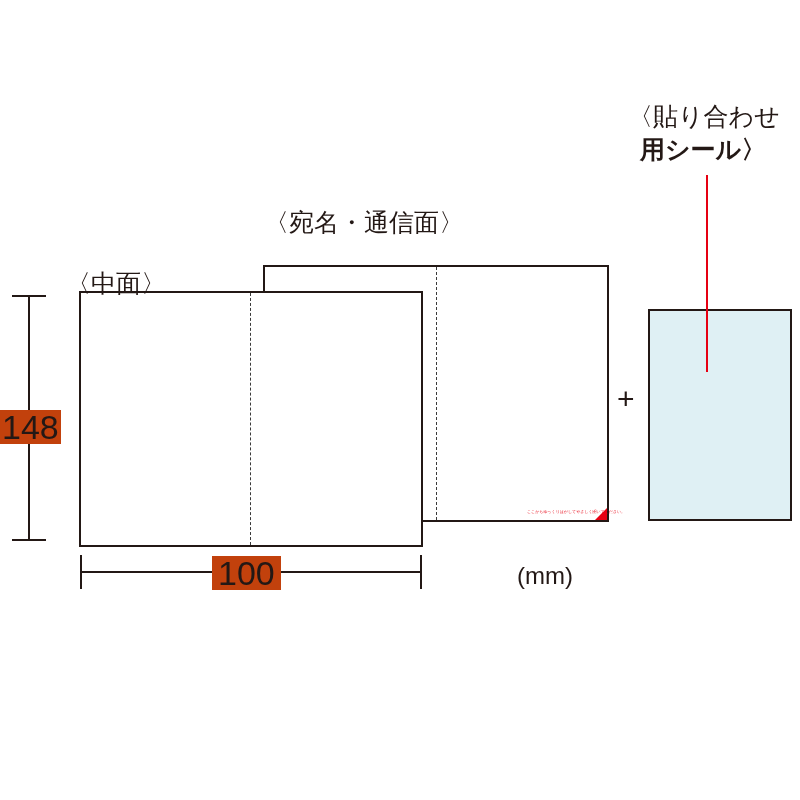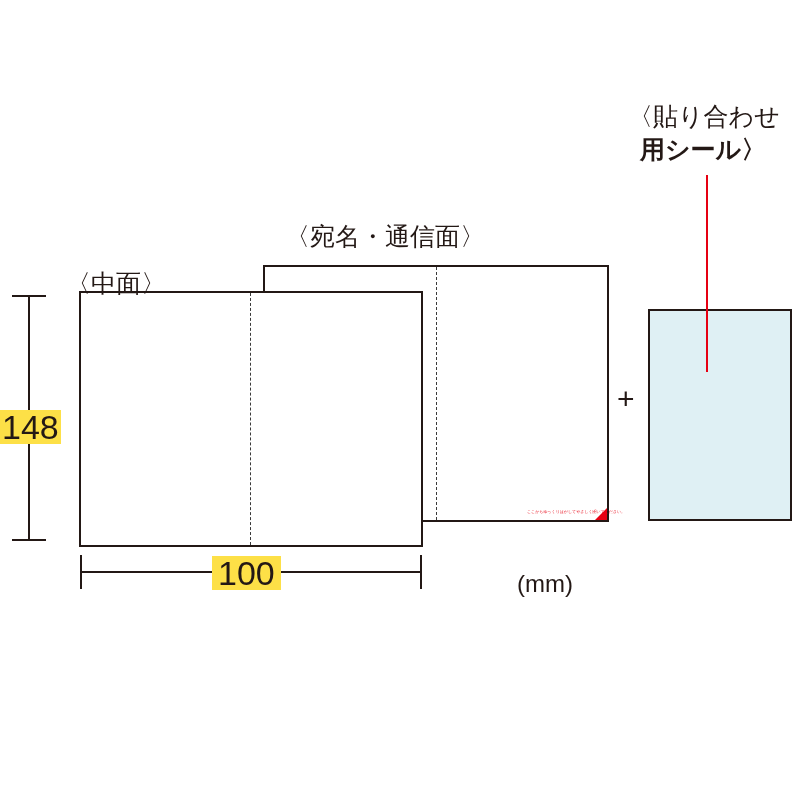--- a/index.html
+++ b/index.html
@@ -3,43 +3,43 @@
 <meta charset="utf-8">
 <style>
   html, body { margin:0; padding:0; background:#ffffff; }
   body { width:800px; height:800px; position:relative; overflow:hidden;
          font-family:"DejaVu Sans", sans-serif; color:#231815; }
   .abs { position:absolute; }
   .label { font-size:25px; line-height:1; white-space:nowrap; color:#231815; letter-spacing:0px; }
   .sheet { position:absolute; background:#ffffff; border:2px solid #231815; box-sizing:border-box; }
   .fold { position:absolute; top:0; bottom:0; width:0; border-left:1.5px dashed #3a3a3a; }
   .dimline { position:absolute; background:#231815; }
-  .dimtext { position:absolute; font-family:"Liberation Sans", sans-serif; font-size:34px; line-height:1; color:#231815; background:#fde047; }
+  .dimtext { position:absolute; font-family:"Liberation Sans", sans-serif; font-size:34px; line-height:1; color:#231815; background:#c2410c; }
   .seal { position:absolute; background:#dff0f4; border:2px solid #231815; box-sizing:border-box; }
   .leader { position:absolute; width:2px; background:#e60012; }
   .tiny-note { position:absolute; font-size:4px; line-height:1; color:#e60012; white-space:nowrap; }
   .corner { position:absolute; width:0; height:0; border-left:12px solid transparent; border-bottom:12px solid #e60012; }
   .plus { position:absolute; font-family:"Liberation Sans", sans-serif; font-size:30px; line-height:1; color:#231815; }
-  .unit { position:absolute; font-family:"Liberation Sans", sans-serif; font-size:24px; line-height:1; color:#231815;margin-top:8px; }
+  .unit { position:absolute; font-family:"Liberation Sans", sans-serif; font-size:24px; line-height:1; color:#231815; }
 </style>
 </head>
 <body>
 
 <div class="sheet" style="left:263px; top:265px; width:346px; height:257px;">
   <div class="fold" style="left:171px;"></div>
   <div class="tiny-note" style="left:262px; top:243px;">ここからゆっくりはがしてやさしく開いてください。</div>
   <div class="corner" style="right:0px; bottom:0px;"></div>
 </div>
 
 <div class="sheet" style="left:79px; top:291px; width:344px; height:256px;">
   <div class="fold" style="left:169px;"></div>
 </div>
 
 <div class="abs label" style="left:66px; top:271px;">〈中面〉</div>
-<div class="abs label" style="left:264px; top:224px;margin-left:21px;">〈宛名・通信面〉</div>
+<div class="abs label" style="left:264px; top:210px;">〈宛名・通信面〉</div>
 <div class="abs label" style="left:628px; top:104px;text-align:center;">〈貼り合わせ</div>
 <div class="abs label" style="left:640px; top:137px;font-weight:bold;">用シール〉</div>
 
 <div class="dimline" style="left:12px; top:295px; width:34px; height:2px;"></div>
 <div class="dimline" style="left:12px; top:539px; width:34px; height:2px;"></div>
 <div class="dimline" style="left:28px; top:296px; width:2px; height:244px;"></div>
 <div class="dimtext" style="left:0px; top:410px; padding:0 2px;">148</div>
 
 <div class="dimline" style="left:80px; top:555px; width:2px; height:34px;"></div>
 <div class="dimline" style="left:420px; top:555px; width:2px; height:34px;"></div>

